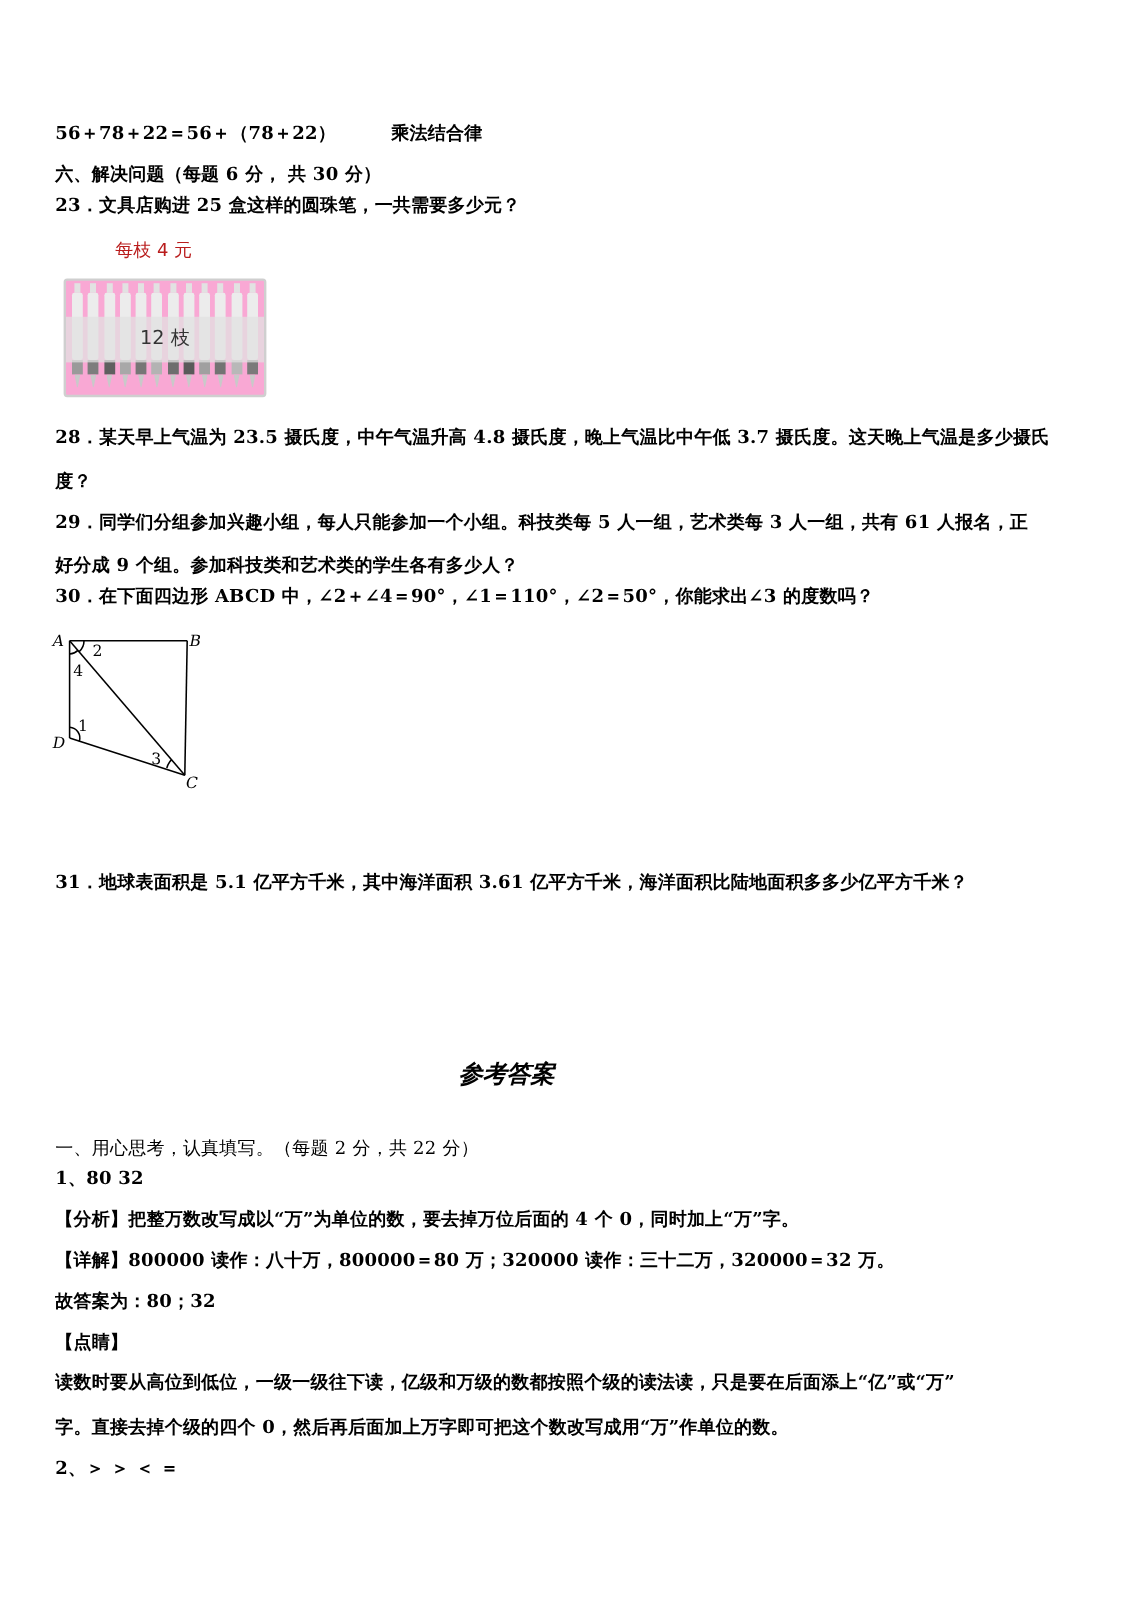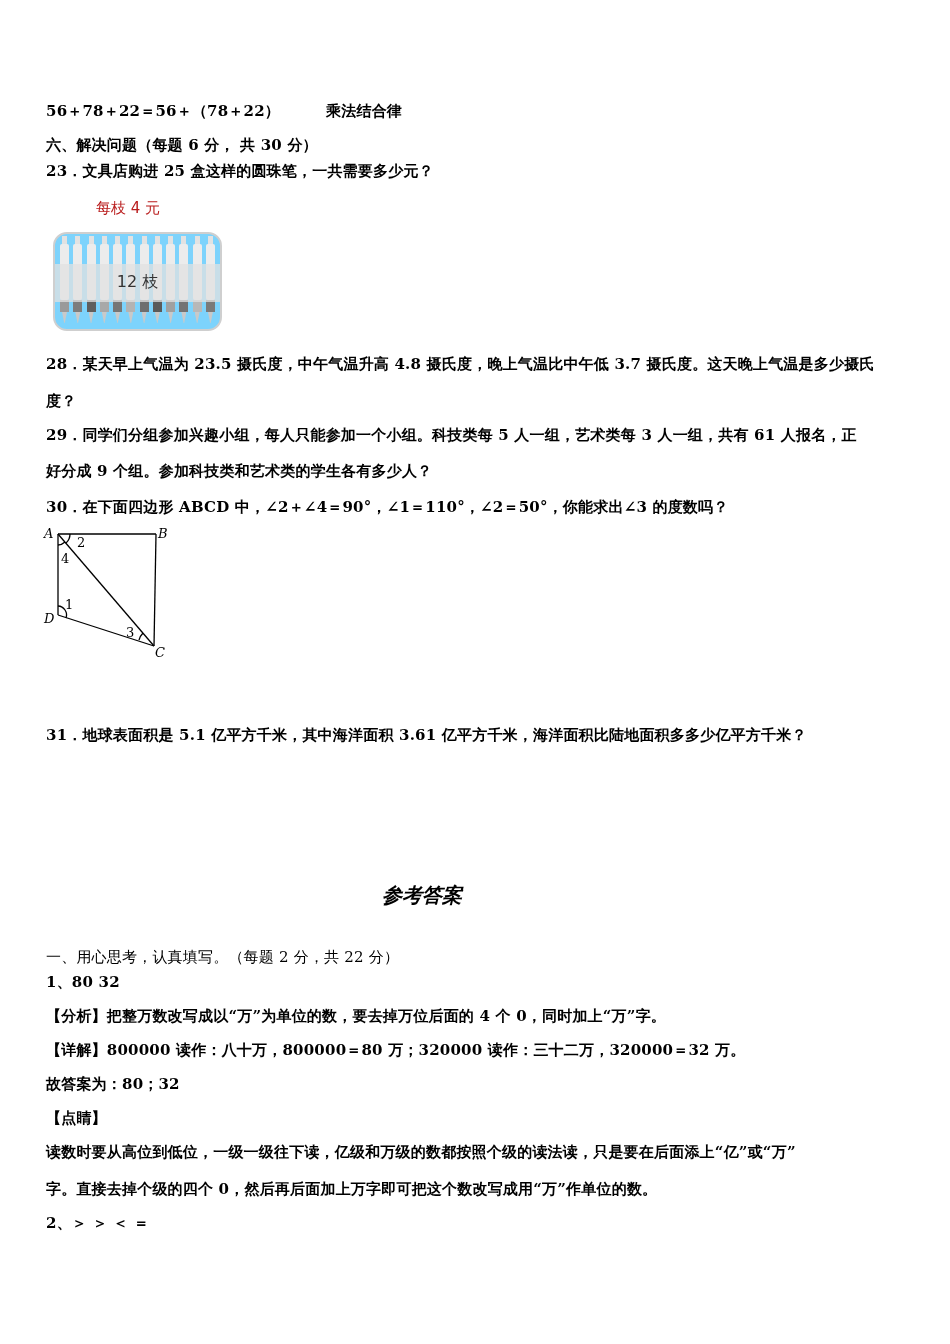--- a/index.html
+++ b/index.html
@@ -8,21 +8,21 @@
   .line { position: absolute; left: 46px; font-size: 15px; font-weight: bold; white-space: nowrap; letter-spacing: 0.2px; }
   .plain { font-weight: normal; }
   .title { position: absolute; left: 0; width: 844px; top: 882px; text-align: center; font-size: 20px; font-weight: bold;
            font-family: "DejaVu Sans", "Liberation Sans", sans-serif; font-style: italic; }
   .gap { display: inline-block; width: 46px; }
 
   
   .pen-caption { position: absolute; left: 96px; top: 199px; font-size: 15px; color: #b91c1c;
                  font-family: "DejaVu Sans", "Liberation Sans", sans-serif; font-weight: normal; }
   .pen-box { position: absolute; left: 53px; top: 232px; width: 165px; height: 95px; border: 2px solid #cfcfcf;
-             border-radius: 14px; background: #7dd3fc; overflow: hidden; }
+             border-radius: 3px; background: #f9a8d4; overflow: hidden; }
   .pens { position: absolute; left: 4px; top: 2px; right: 4px; bottom: 2px; display: flex; justify-content: space-between; }
   .pen { width: 11px; position: relative; }
   .pen .cap { position: absolute; left: 3px; top: 0; width: 5px; height: 8px; background: #e2e2e2; }
   .pen .body { position: absolute; left: 1px; top: 8px; width: 9px; height: 56px; background: #ececec; border-radius: 2px; }
   .pen .grip { position: absolute; left: 1px; top: 64px; width: 9px; height: 12px; }
   .pen .tip { position: absolute; left: 3px; top: 76px; width: 5px; height: 11px; background: #c9c9c9;
               clip-path: polygon(0 0, 100% 0, 55% 100%, 45% 100%); }
   .pen-band { position: absolute; left: 0; right: 0; top: 30px; height: 38px; background: rgba(225,225,225,0.75); }
   .pen-label { position: absolute; left: 0; right: 0; top: 38px; text-align: center; font-size: 16px; color: #333;
                font-family: "DejaVu Sans", "Liberation Sans", sans-serif; font-weight: normal; }
@@ -124,21 +124,21 @@
       <div class="pen-label">12 枝</div>
     </div>
   </div>
 
   <div class="line" style="top:355px;">28．某天早上气温为 23.5 摄氏度，中午气温升高 4.8 摄氏度，晚上气温比中午低 3.7 摄氏度。这天晚上气温是多少摄氏</div>
   <div class="line" style="top:392px;">度？</div>
 
   <div class="line" style="top:426px;">29．同学们分组参加兴趣小组，每人只能参加一个小组。科技类每 5 人一组，艺术类每 3 人一组，共有 61 人报名，正</div>
   <div class="line" style="top:462px;">好分成 9 个组。参加科技类和艺术类的学生各有多少人？</div>
 
-  <div class="line" style="top:498px;">30．在下面四边形 ABCD 中，∠2＋∠4＝90°，∠1＝110°，∠2＝50°，你能求出∠3 的度数吗？</div>
+  <div class="line" style="top:488px;">30．在下面四边形 ABCD 中，∠2＋∠4＝90°，∠1＝110°，∠2＝50°，你能求出∠3 的度数吗？</div>
 
   <svg class="geo" width="140" height="145" viewBox="0 0 140 145">
     <g stroke="#000" stroke-width="1.3" fill="none">
       <line x1="18" y1="12" x2="116" y2="12"></line>
       <line x1="116" y1="12" x2="114" y2="124"></line>
       <line x1="18" y1="12" x2="18" y2="93"></line>
       <line x1="18" y1="93" x2="114" y2="124"></line>
       <line x1="18" y1="12" x2="114" y2="124"></line>
       <path d="M 30 12 A 12 12 0 0 1 26 21"></path>
       <path d="M 18 23 A 11 11 0 0 0 25 20"></path>

